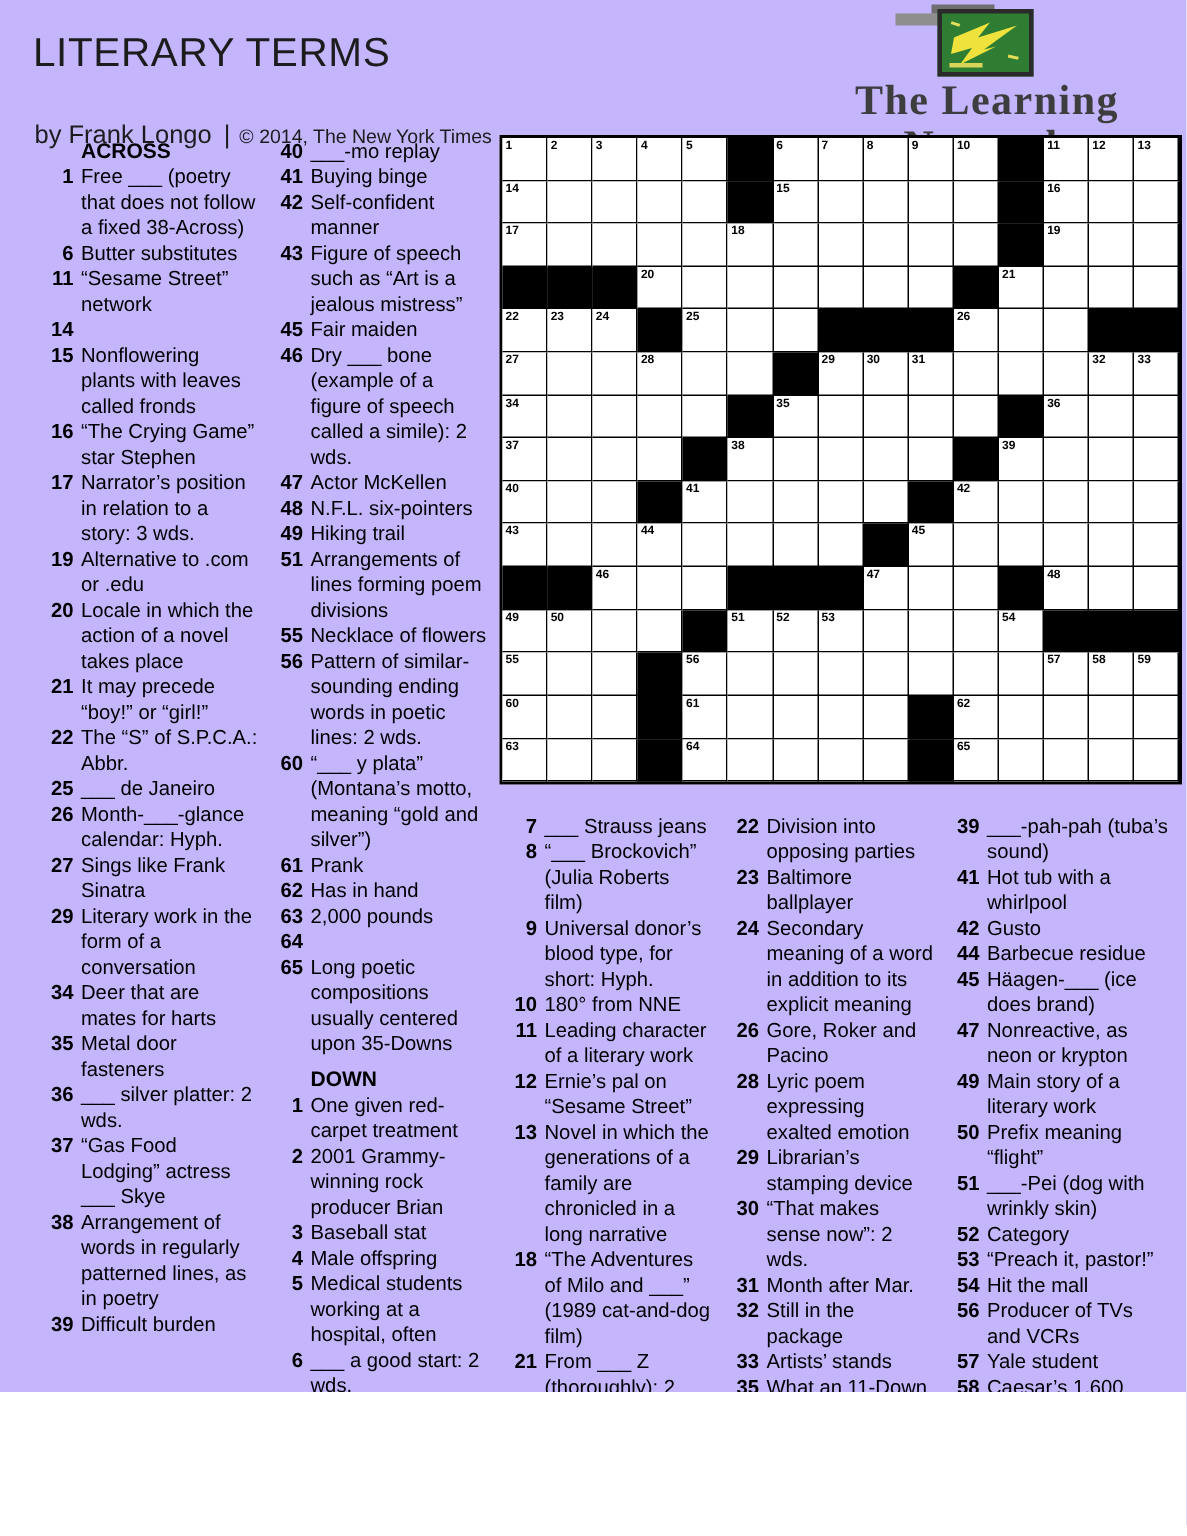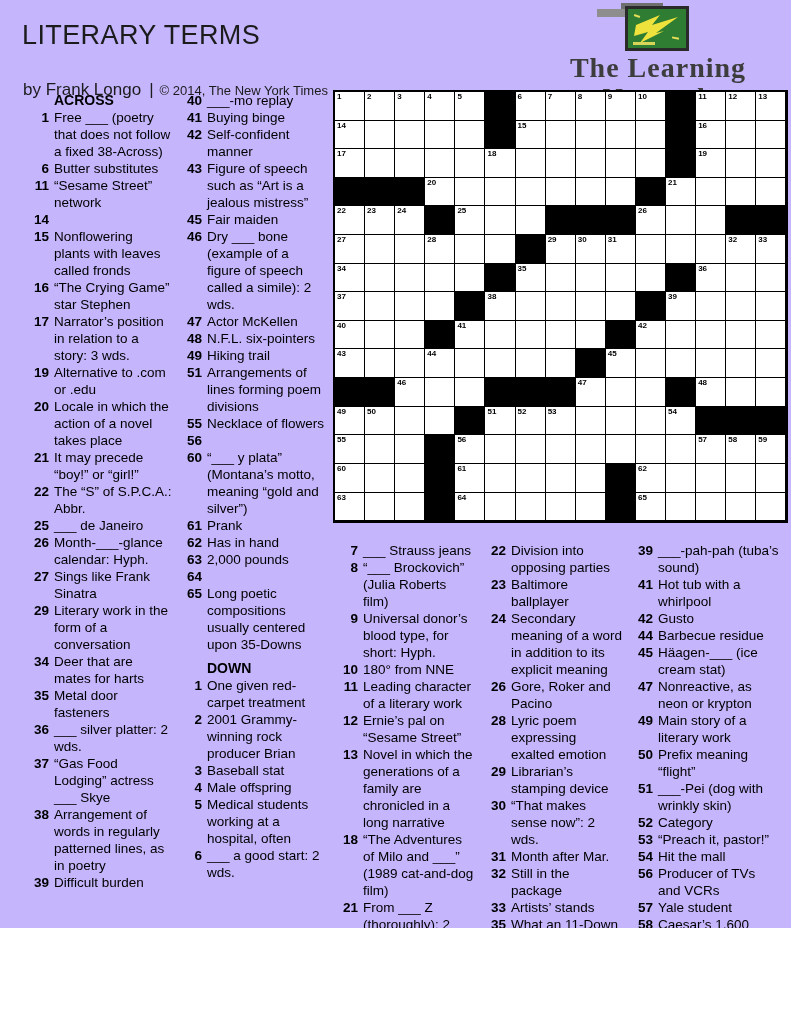--- a/index.html
+++ b/index.html
@@ -557,20 +557,21 @@
       <div class="clue">
         <div class="cnum">51</div>
         <div class="ctext">Arrangements of lines forming poem divisions</div>
       </div>
       <div class="clue">
         <div class="cnum">55</div>
         <div class="ctext">Necklace of flowers</div>
       </div>
       <div class="clue">
         <div class="cnum">56</div>
+        <div class="ctext">Pattern of similar-sounding ending words in poetic lines: 2 wds.</div>
       </div>
       <div class="clue">
         <div class="cnum">60</div>
         <div class="ctext">“___ y plata” (Montana’s motto, meaning “gold and silver”)</div>
       </div>
       <div class="clue">
         <div class="cnum">61</div>
         <div class="ctext">Prank</div>
       </div>
       <div class="clue">
@@ -714,21 +715,21 @@
       <div class="clue">
         <div class="cnum">42</div>
         <div class="ctext">Gusto</div>
       </div>
       <div class="clue">
         <div class="cnum">44</div>
         <div class="ctext">Barbecue residue</div>
       </div>
       <div class="clue">
         <div class="cnum">45</div>
-        <div class="ctext">Häagen-___ (ice cream stat)</div>
+        <div class="ctext">Häagen-___ (ice does brand)</div>
       </div>
       <div class="clue">
         <div class="cnum">47</div>
         <div class="ctext">Nonreactive, as neon or krypton</div>
       </div>
       <div class="clue">
         <div class="cnum">49</div>
         <div class="ctext">Main story of a literary work</div>
       </div>
       <div class="clue">

